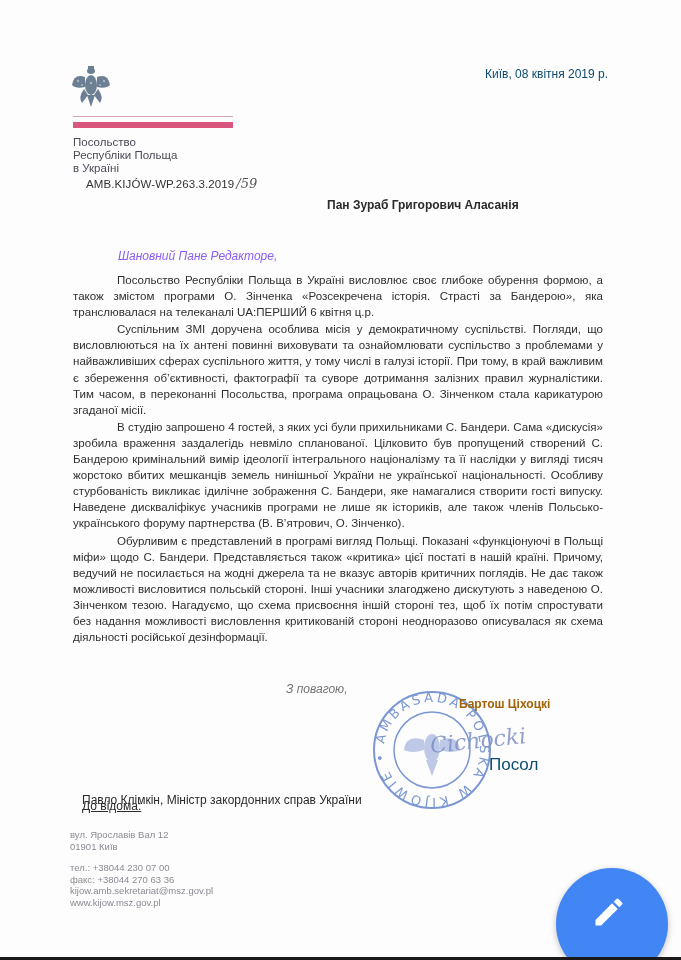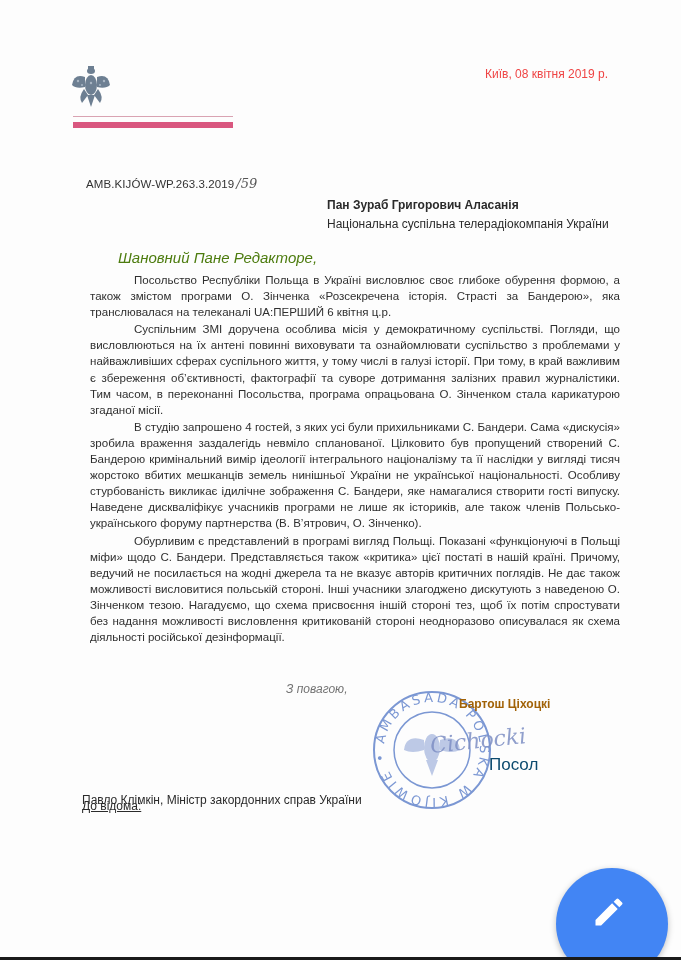--- a/index.html
+++ b/index.html
@@ -13,28 +13,28 @@
   .bottom-bar { position: absolute; left: 0; top: 957px; width: 681px; height: 3px; background: #1a1a1a; }
 
   .emblem { position: absolute; left: 70px; top: 63px; width: 42px; height: 46px; }
   .rule-thin { position: absolute; left: 73px; top: 116px; width: 160px; height: 1px; background: #d9a3b2; }
   .rule-thick { position: absolute; left: 73px; top: 122px; width: 160px; height: 6px; background: #d9577f; }
 
   .sender { position: absolute; left: 73px; top: 136px; font-size: 11.5px; line-height: 13px; color: #4a4a55; }
   .refnum { position: absolute; left: 86px; top: 176px; font-size: 11.5px; color: #333; letter-spacing: 0.1px; }
   .refnum .hand { font-family: "DejaVu Serif", serif; font-style: italic; font-size: 13px; color: #555; margin-left: 2px; }
 
-  .date { position: absolute; left: 485px; top: 67px; font-size: 12px; color: #ef4444; }
+  .date { position: absolute; left: 485px; top: 67px; font-size: 12px; color: #0c4a6e; }
 
   .recipient { position: absolute; left: 327px; top: 196px; font-size: 12px; line-height: 19px; color: #2b2b2b; }
   .recipient .name { font-weight: bold; }
 
-  .salutation { position: absolute; left: 118px; top: 249px; font-size: 15px; font-style: italic; color: #4d7c0f; }
+  .salutation { position: absolute; left: 118px; top: 249px; font-size: 12px; font-style: italic; color: #8b5cf6; }
 
-  .body-text { position: absolute; left: 73px; top: 272px; width: 530px; font-size: 11.55px; line-height: 16.1px; text-align: justify; color: #2f2f2f; margin-left: 17px; }
+  .body-text { position: absolute; left: 73px; top: 272px; width: 530px; font-size: 11.55px; line-height: 16.1px; text-align: justify; color: #2f2f2f; }
   .body-text p { margin: 0 0 1px 0; text-indent: 44px; }
 
   .closing { position: absolute; left: 286px; top: 682px; font-size: 12px; font-style: italic; color: #737373; }
   .signer { position: absolute; left: 459px; top: 697px; font-size: 12px; font-weight: bold; color: #a16207; }
   .signer-title { position: absolute; left: 489px; top: 755px; font-size: 17px; color: #0c4a6e; }
   .signature { position: absolute; left: 430px; top: 728px; font-family: "DejaVu Serif", serif; font-style: italic; font-size: 22px; color: #7e8fc4; transform: rotate(-6deg); opacity: 0.85; }
 
   .stamp { position: absolute; left: 370px; top: 688px; width: 124px; height: 124px; opacity: 0.8; }
 
   .cc-label { position: absolute; left: 82px; top: 775px; font-size: 12px; text-decoration: underline; color: #2b2b2b; margin-top: 24px; }
@@ -70,29 +70,33 @@
       <circle cx="8" cy="18" r="1.2"></circle>
         <circle cx="34" cy="18" r="1.2"></circle>
       <circle cx="21" cy="20" r="1.2"></circle>
         <circle cx="12" cy="22" r="1"></circle>
         <circle cx="30" cy="22" r="1"></circle>
     </g>
   </svg>
   <div class="rule-thin"></div>
   <div class="rule-thick"></div>
 
+  <div class="sender">
+    <div>Посольство</div>
+    <div>Республіки Польща</div>
+    <div>в Україні</div>
+  </div>
   <div class="refnum">
     <span>AMB.KIJÓW-WP.263.3.2019</span><span class="hand">/59</span>
   </div>
 
   <div class="date">Київ, 08 квітня 2019 р.</div>
 
   <div class="recipient">
     <div class="name">Пан Зураб Григорович Аласанія</div>
-    <div>Національна суспільна телерадіокомпанія України</div>
   </div>
 
   <div class="salutation">Шановний Пане Редакторе,</div>
 
   <div class="body-text">
     <p>Посольство Республіки Польща в Україні висловлює своє глибоке обурення формою, а також змістом програми О. Зінченка «Розсекречена історія. Страсті за Бандерою», яка транслювалася на телеканалі UA:ПЕРШИЙ 6 квітня ц.р.</p>
     <p>Суспільним ЗМІ доручена особлива місія у демократичному суспільстві. Погляди, що висловлюються на їх антені повинні виховувати та ознайомлювати суспільство з проблемами у найважливіших сферах суспільного життя, у тому числі в галузі історії. При тому, в край важливим є збереження об’єктивності, фактографії та суворе дотримання залізних правил журналістики. Тим часом, в переконанні Посольства, програма опрацьована О. Зінченком стала карикатурою згаданої місії.</p>
     <p>В студію запрошено 4 гостей, з яких усі були прихильниками С. Бандери. Сама «дискусія» зробила враження заздалегідь невміло спланованої. Цілковито був пропущений створений С. Бандерою кримінальний вимір ідеології інтегрального націоналізму та її наслідки у вигляді тисяч жорстоко вбитих мешканців земель нинішньої України не української національності. Особливу стурбованість викликає ідилічне зображення С. Бандери, яке намагалися створити гості випуску. Наведене дискваліфікує учасників програми не лише як істориків, але також членів Польсько-українського форуму партнерства (В. В’ятрович, О. Зінченко).</p>
     <p>Обурливим є представлений в програмі вигляд Польщі. Показані «функціонуючі в Польщі міфи» щодо С. Бандери. Представляється також «критика» цієї постаті в нашій країні. Причому, ведучий не посилається на жодні джерела та не вказує авторів критичних поглядів. Не дає також можливості висловитися польській стороні. Інші учасники злагоджено дискутують з наведеною О. Зінченком тезою. Нагадуємо, що схема присвоєння іншій стороні тез, щоб їх потім спростувати без надання можливості висловлення критикованій стороні неодноразово описувалася як схема діяльності російської дезінформації.</p>
   </div>
@@ -118,20 +122,29 @@
 
   <div class="signer">Бартош Ціхоцкі</div>
   <div class="signature">Cichocki</div>
   <div class="signer-title">Посол</div>
 
   <div class="cc-label">До відома:</div>
   <div class="cc-list">
     <div>Павло Клімкін, Міністр закордонних справ України</div>
   </div>
 
+  <div class="footer">
+    <div>вул. Ярославів Вал 12</div>
+    <div>01901 Київ</div>
+    <div class="gap"></div>
+    <div>тел.: +38044 230 07 00</div>
+    <div>факс: +38044 270 63 36</div>
+    <div>kijow.amb.sekretariat@msz.gov.pl</div>
+    <div>www.kijow.msz.gov.pl</div>
+  </div>
 </div>
 
 <div class="fab">
   <svg width="36" height="36" viewBox="0 0 24 24">
     <path fill="#ffffff" d="M3 17.25V21h3.75L17.81 9.94l-3.75-3.75L3 17.25zM20.71 7.04a1 1 0 0 0 0-1.41l-2.34-2.34a1 1 0 0 0-1.41 0l-1.83 1.83 3.75 3.75 1.83-1.83z"></path>
   </svg>
 </div>
 
 <div class="bottom-bar"></div>
 

